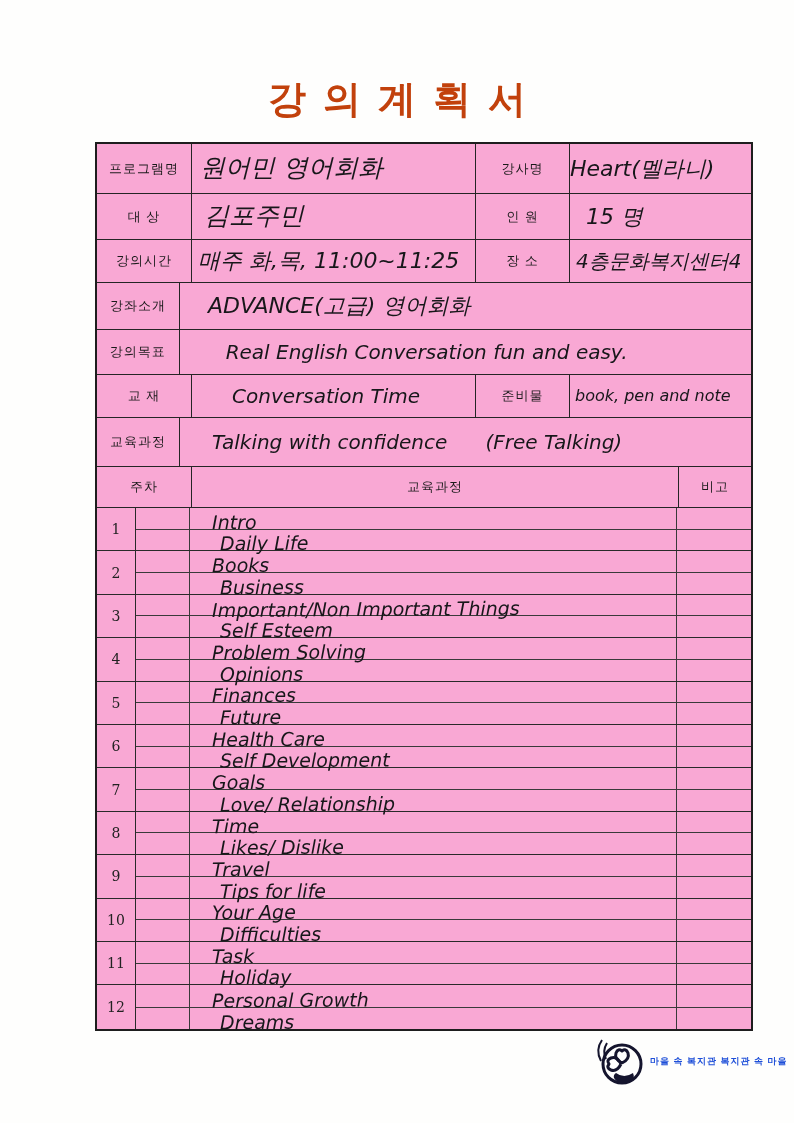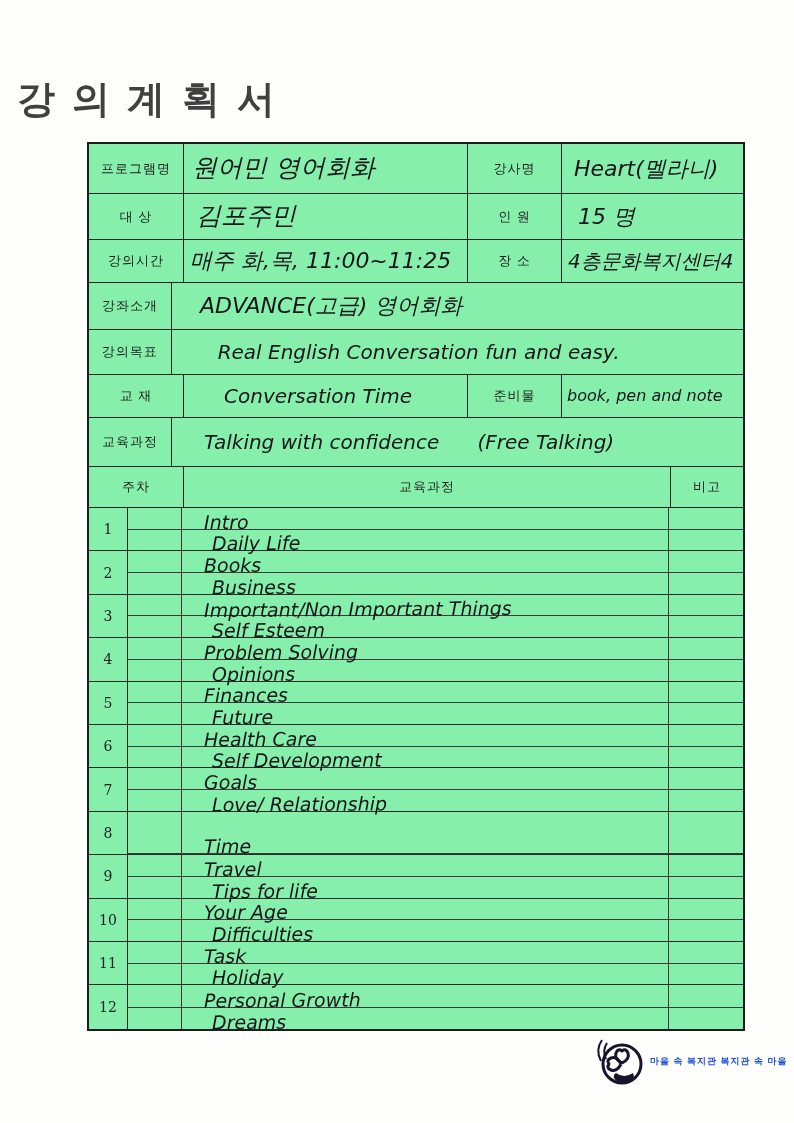--- a/index.html
+++ b/index.html
@@ -4,27 +4,27 @@
 <style>
   * { margin:0; padding:0; box-sizing:border-box; }
   html,body { background:#e8e8e8; }
   .page {
     position:relative; width:794px; height:1123px; margin:0 auto;
     background:#fefefd; color:#1c1c1c; overflow:hidden;
     font-family:"Liberation Sans", sans-serif;
   }
   .title {
     position:absolute; top:74px; left:0; width:100%;
-    font-size:38px; font-weight:bold;
+    text-align:center; font-size:38px; font-weight:bold;
     letter-spacing:17px; text-indent:17px;
-    font-family:"Liberation Serif", serif; color:#404040;
+    font-family:"Liberation Serif", serif; color:#c2410c;
   }
   .doc-table {
-    position:absolute; left:87px; top:142px; width:658px;
-    border:2px solid #1e1e1e; background:#86efac;
+    position:absolute; left:95px; top:142px; width:658px;
+    border:2px solid #1e1e1e; background:#f9a8d4;
   }
   .irow { display:flex; border-bottom:1.5px solid #252525; }
   .r0{height:50px}.r1{height:46px}.r2{height:43px}.r3{height:47px}
   .r4{height:45px}.r5{height:43px}.r6{height:49px}
   .cell { display:flex; align-items:center; overflow:visible; }
   .lab { justify-content:center; font-size:13px; letter-spacing:1px; color:#1a1a1a; }
   .c1 { width:94px; }
   .c2 { width:284px; border-left:1.5px solid #252525; }
   .c3 { width:94px;  border-left:1.5px solid #252525; }
   .c4 { width:182px; border-left:1.5px solid #252525; }
@@ -69,21 +69,21 @@
   <div class="title">강의계획서</div>
 
   <div class="doc-table">
 
     <div class="irow r0">
       <div class="cell lab c1">프로그램명</div>
       <div class="cell c2" style="padding-left:8px">
           <span class="hw s25">원어민 영어회화</span>
         </div>
       <div class="cell lab c3">강사명</div>
-      <div class="cell c4" style="padding-left:12px">
+      <div class="cell c4" style="">
           <span class="hw s22">Heart(멜라니)</span>
         </div>
     </div>
 
     <div class="irow r1">
       <div class="cell lab c1">대 상</div>
       <div class="cell c2" style="padding-left:12px">
           <span class="hw s25">김포주민</span>
         </div>
       <div class="cell lab c3">인 원</div>
@@ -281,20 +281,27 @@
       </div>
     </div>
 
     <div class="week">
       <div class="week-num">8</div>
       <div class="week-body">
         <div class="sub first">
             <div class="gapcol"></div>
             <div class="topic">
               <span class="hw">Time</span>
+            </div>
+            <div class="notecol"></div>
+          </div>
+        <div class="sub">
+            <div class="gapcol"></div>
+            <div class="topic">
+              <span class="hw">Likes/ Dislike</span>
             </div>
             <div class="notecol"></div>
           </div>
       </div>
     </div>
 
     <div class="week">
       <div class="week-num">9</div>
       <div class="week-body">
         <div class="sub first">

